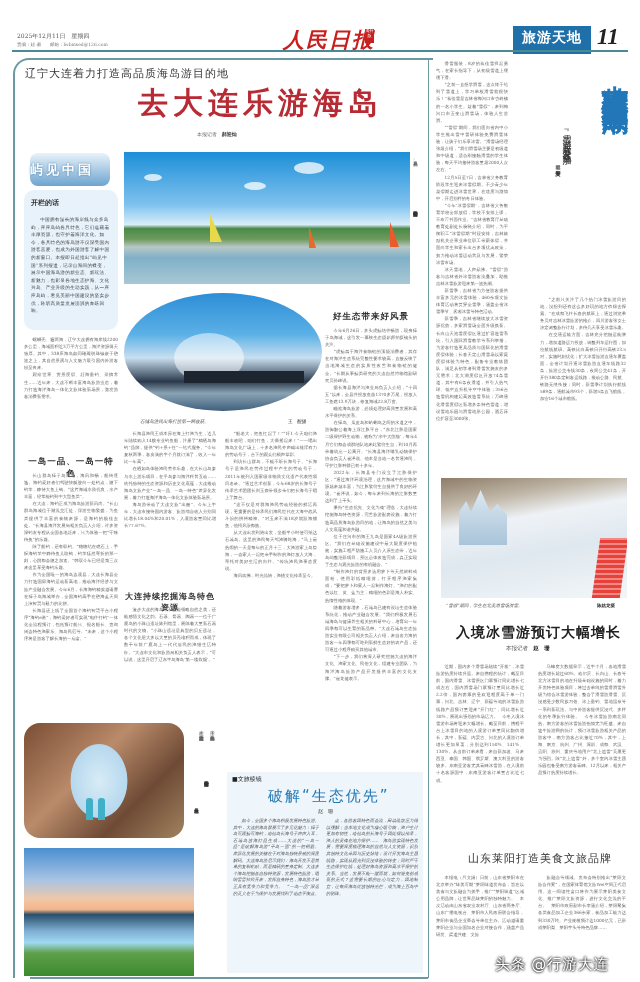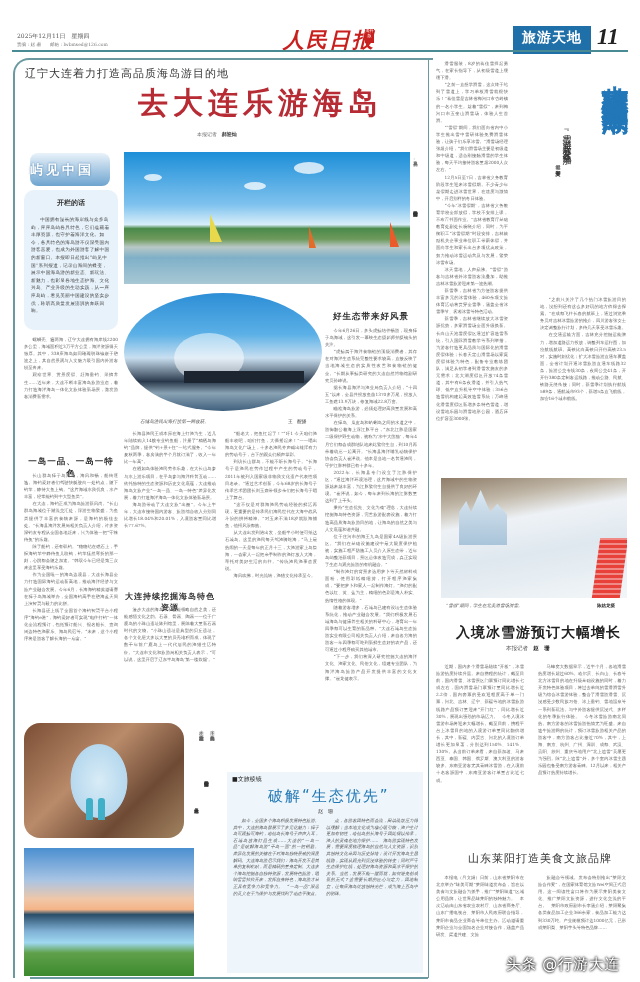--- a/index.html
+++ b/index.html
@@ -16,21 +16,21 @@
   .mh-rule { position: absolute; left: 12px; top: 50px; width: 616px; height: 2px; background: #4a8a92; }
 
   .main-panel { position: absolute; left: 13px; top: 58px; width: 420px; height: 920px; border: 2px solid #6a9aa0; border-radius: 16px 0 0 0; border-right: none; border-bottom: none; }
   .kicker { position: absolute; left: 25px; top: 66px; font-size: 11px; color: #333; letter-spacing: 1px; }
   .headline { position: absolute; left: 95px; top: 83px; font-size: 30px; font-weight: bold; color: #b72b34; letter-spacing: 5px; font-family: "DejaVu Serif", serif; margin-left: 43px; }
   .byline { position: absolute; left: 197px; top: 131px; font-size: 5px; color: #666; }
   .byline b { color: #333; }
 
   .column-badge { position: absolute; left: 30px; top: 153px; width: 80px; height: 33px; background: linear-gradient(#e9f2fa, #6ea4cf); border-radius: 8px; color: #fff; font-size: 13px; font-weight: bold; line-height: 33px; letter-spacing: 3px; font-family: "DejaVu Sans", sans-serif; text-shadow: 0 0 2px #3c76a9; }
   .intro-box { position: absolute; left: 24px; top: 190px; width: 94px; height: 140px; background: #e8f2fa; border-radius: 10px; padding: 8px 7px; }
-  .intro-title { font-size: 7px; font-weight: bold; text-align: center; color: #333; margin-bottom: 8px; font-family: Liberation Serif, serif; }
+  .intro-title { font-size: 7px; font-weight: bold; text-align: left; color: #333; margin-bottom: 8px; font-family: Liberation Serif, serif; }
   .intro-text { font-size: 4.6px; line-height: 7.6px; color: #444; text-indent: 2em; letter-spacing: 0.3px; }
 
   .text-col { position: absolute; font-size: 4.3px; line-height: 7.1px; color: #666; text-indent: 2em; text-align: justify; }
   .text-col p { margin: 0; }
   .subhead { position: absolute; font-size: 8.5px; font-weight: bold; color: #333; text-align: center; font-family: "DejaVu Sans", sans-serif; letter-spacing: 1px; }
 
   .photo-top { position: absolute; left: 124px; top: 152px; width: 286px; height: 132px; background: linear-gradient(180deg, #1d8fd8 0%, #7fc2ee 40%, #d8eef9 55%, #4a8a4a 58%, #6e9a5c 66%, #b8c8c6 72%, #7fb0c8 80%, #a8c8d4 100%); overflow: hidden; }
   .photo-top .sail1 { position: absolute; left: 86px; top: 62px; width: 0; height: 0; border-left: 12px solid #e8d84c; border-top: 28px solid transparent; }
   .photo-top .sail2 { position: absolute; left: 185px; top: 74px; width: 0; height: 0; border-left: 7px solid #e56b2a; border-top: 22px solid transparent; }
   .photo-top .sail3 { position: absolute; left: 266px; top: 70px; width: 0; height: 0; border-left: 9px solid #ea5a2a; border-top: 25px solid transparent; }
@@ -65,21 +65,21 @@
   .ski-credit { position: absolute; left: 597px; top: 603px; font-size: 4.5px; color: #333; font-weight: bold; }
 
   .story2-title { position: absolute; left: 456px; top: 624px; font-size: 14px; font-weight: bold; color: #222; letter-spacing: 1px; }
   .story2-byline { position: absolute; left: 506px; top: 645px; font-size: 5.5px; color: #555; }
   .story2-byline b { color: #222; }
 
   .story3-title { position: absolute; left: 468px; top: 851px; font-size: 11px; color: #333; letter-spacing: 1px; font-family: "DejaVu Sans", sans-serif; }
 
   .right-border { position: absolute; left: 428px; top: 58px; width: 1px; height: 920px; background: #6a9aa0; }
 
-  .watermark { position: absolute; left: 506px; top: 955px; font-size: 15px; color: #fff; font-family: "DejaVu Sans", sans-serif; text-shadow: 0 0 3px #000, 0 0 2px #000; letter-spacing: 0.5px; }
+  .watermark { position: absolute; left: 495px; top: 955px; font-size: 15px; color: #fff; font-family: "DejaVu Sans", sans-serif; text-shadow: 0 0 3px #000, 0 0 2px #000; letter-spacing: 0.5px; }
   .bottom-rule { position: absolute; left: 30px; top: 977px; width: 398px; height: 2px; background: #6a9aa0; }
 </style>
 </head>
 <body>
 
 <div class="masthead">
   <div class="mh-date">2025年12月11日　星期四</div>
   <div class="mh-editor">责编：赵 珊　　邮箱：lwbmsed@126.com</div>
   <div class="mh-logo">人民日报</div>
   <div class="mh-logo-badge">海外版</div>

